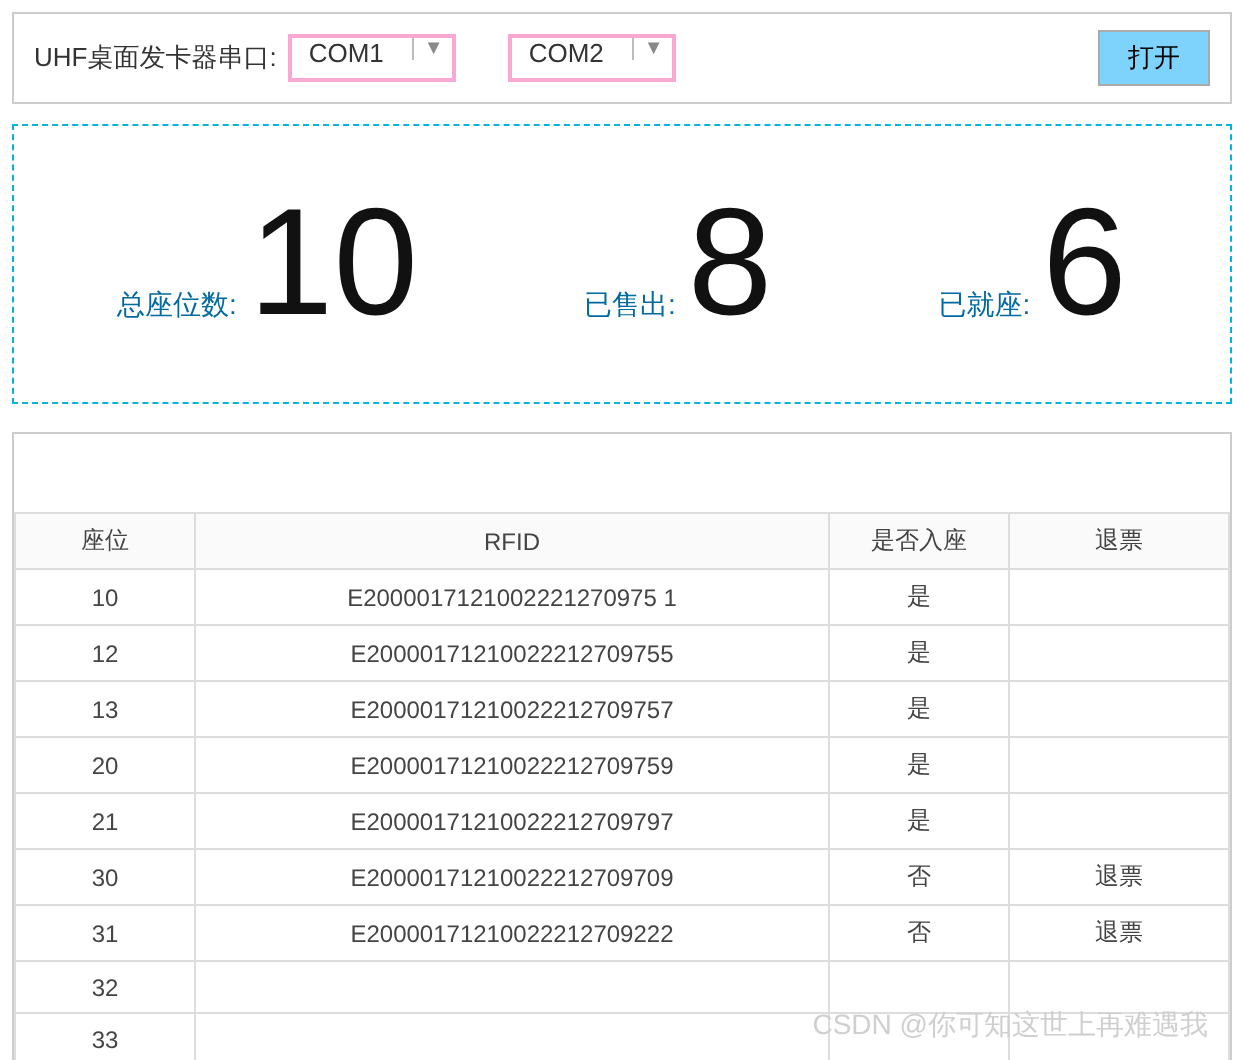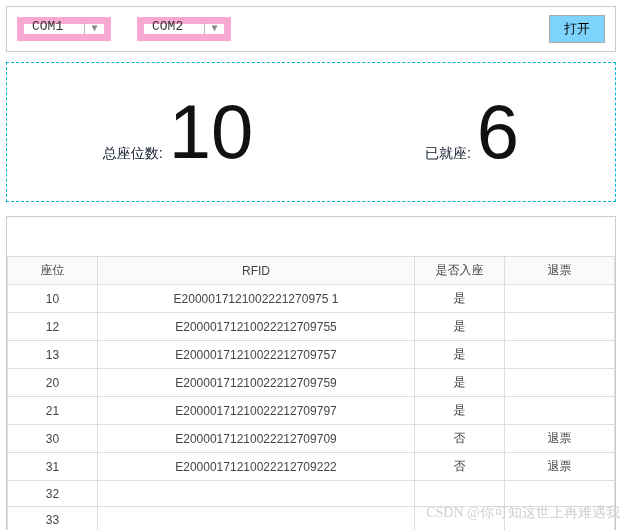--- a/index.html
+++ b/index.html
@@ -16,25 +16,24 @@
       border: 1px solid #ccc;
       padding: 8px 10px;
       margin: 6px;
       display: flex;
       align-items: center;
       gap: 6px;
     }
     .toolbar .lbl { white-space: nowrap; }
     .combo {
       display: inline-flex;
-      align-items: flex-end;
-      border: 7px solid #f9a8d4;
+      align-items: flex-start;
+      border: 2px solid #f9a8d4;
       height: 24px;
       background: #fff;
-      font-family: Liberation Mono, monospace;
     }
     .combo .val {
       padding: 0 8px;
       min-width: 60px;
       display: flex;
       align-items: center;
     }
     .combo .arrow {
       width: 20px;
       border-left: 1px solid #bbb;
@@ -61,21 +60,21 @@
       display: flex;
       align-items: center;
       justify-content: space-around;
       padding: 0 10px;
     }
     .stat {
       display: flex;
       align-items: baseline;
       gap: 6px;
     }
-    .stat .s-label { font-size: 14px; color: #0f172a; }
+    .stat .s-label { font-size: 14px; color: #0369a1; }
     .stat .s-value { font-size: 76px; font-weight: 400; color: #111; line-height: 1; }
     .table-wrap {
       margin: 0 6px;
       border: 1px solid #ccc;
     }
     table {
       width: 100%;
       border-collapse: collapse;
       table-layout: fixed;
       margin-top: 39px;
@@ -89,48 +88,52 @@
       color: #444;
       height: 26px;
     }
     th { background: #fafafa; }
     col.c-seat { width: 90px; }
     col.c-rfid { width: auto; }
     col.c-seated { width: 90px; }
     col.c-refund { width: 110px; }
     .watermark {
       position: absolute;
-      right: 2px;
+      right: 18px;
       bottom: 8px;
       color: #cfcfcf;
       font-size: 14px;
       pointer-events: none;
-      font-family: Liberation Serif, serif;
     }
   </style>
 </head>
 <body>
 
 <div class="toolbar">
+  <span class="lbl">UHF桌面发卡器串口:</span>
   <div class="combo">
     <span class="val">COM1</span>
     <span class="arrow">▼</span>
   </div>
   <span class="spacer1"></span>
   <div class="combo">
     <span class="val">COM2</span>
     <span class="arrow">▼</span>
   </div>
   <button class="open-btn">打开</button>
 </div>
 
 <div class="stats">
   <div class="stat">
     <span class="s-label">总座位数:</span>
     <span class="s-value">10</span>
+  </div>
+  <div class="stat">
+    <span class="s-label">已售出:</span>
+    <span class="s-value">8</span>
   </div>
   <div class="stat">
     <span class="s-label">已就座:</span>
     <span class="s-value">6</span>
   </div>
 </div>
 
 <div class="table-wrap">
   <table>
     <colgroup>

